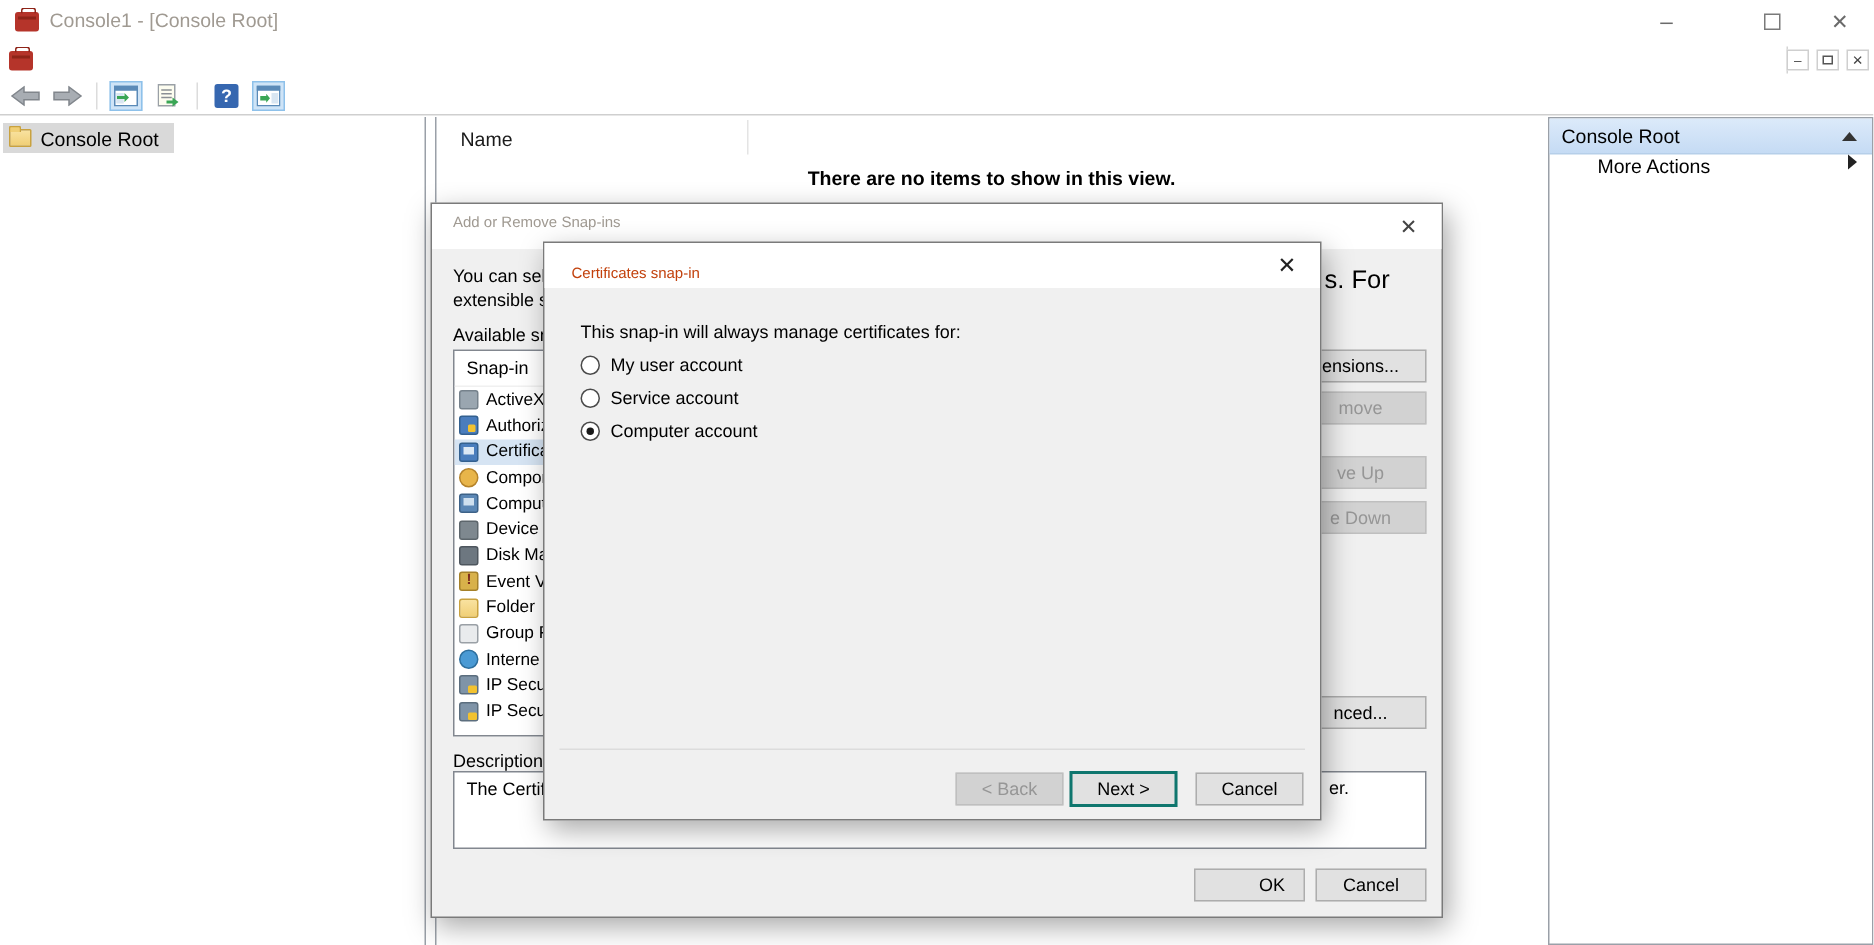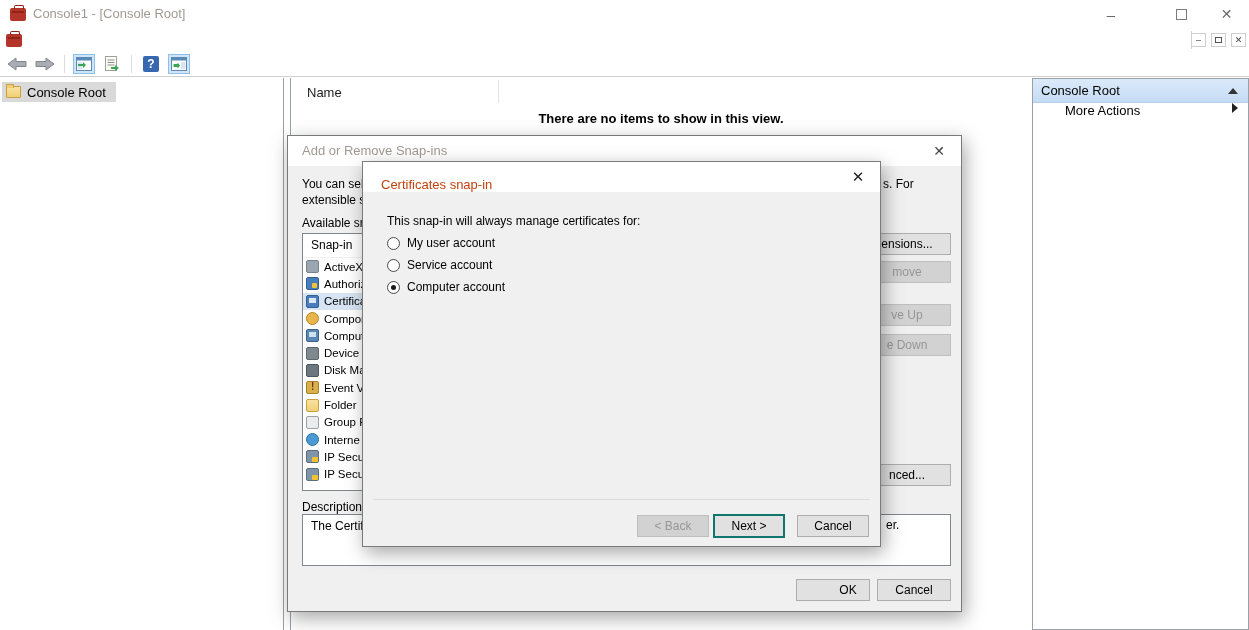--- a/index.html
+++ b/index.html
@@ -65,34 +65,34 @@
     background:linear-gradient(#dceafa,#c5dbf4); border-bottom:1px solid #b6cfe9; }
   .actions-group .lbl { flex:1; }
   .tri-up { width:0; height:0; border-left:5px solid transparent; border-right:5px solid transparent; border-bottom:6px solid #333; }
   .actions-more { height:26px; display:flex; align-items:flex-start; padding:0 10px 0 32px; }
   .actions-more .lbl { flex:1; }
   .tri-right { width:0; height:0; border-top:5px solid transparent; border-bottom:5px solid transparent; border-left:6px solid #222; }
 
   
   .dialog { background:#f0f0f0; border:1px solid #7a7a7a; box-shadow:3px 6px 18px rgba(0,0,0,0.35); }
   .dlg-title { position:absolute; left:0; top:0; right:0; height:30px; background:#fff; }
-  .dlg-title-text { position:absolute; left:14px; top:7px; font-size:13px; }
+  .dlg-title-text { position:absolute; left:14px; top:7px; font-size:10px; }
   .dlg-close { position:absolute; right:13px; top:6px; width:18px; height:18px; display:flex;
     align-items:center; justify-content:center; font-size:14px; color:#444; }
   .btn { position:absolute; height:22px; background:#e1e1e1; border:1px solid #adadad; display:flex;
     align-items:center; justify-content:center; font-size:12px; color:#000; }
   .btn.default { border:2px solid #0f766e; }
   .btn.disabled { background:#d2d2d2; border-color:#bfbfbf; color:#969696; }
 
   
   .dlg-snapins { left:287px; top:135px; width:675px; height:477px; z-index:10; }
   .dlg-snapins .dlg-title-text { color:#a09a92; }
   .d1-intro1 { position:absolute; left:14px; top:41px; font-size:12px; }
   .d1-intro2 { position:absolute; left:14px; top:57px; font-size:12px; }
-  .d1-intro-right { position:absolute; left:595px; top:41px; font-size:12px; }
+  .d1-intro-right { position:absolute; left:595px; top:41px; font-size:17px; }
   .d1-avail { position:absolute; left:14px; top:80px; font-size:12px; }
   .snap-list { position:absolute; left:14px; top:97px; width:260px; height:258px; background:#fff;
     border:1px solid #82878f; overflow:hidden; }
   .snap-list-header { height:24px; line-height:23px; padding-left:8px; font-size:12px; border-bottom:1px solid #f0f0f0; }
   .snap-row { height:17.3px; display:flex; align-items:center; gap:5px; padding-left:3px; font-size:11.5px; white-space:nowrap; }
   .snap-row.selected { background:#d6e4f3; }
   .sn-icon { width:13px; height:13px; border-radius:2px; flex:0 0 13px; position:relative; }
   .sn-icon[data-icon="activex-icon"] { background:#9aa6b0; border:1px solid #76828c; }
   .sn-icon[data-icon="authorization-manager-icon"] { background:#4a7dbd; border:1px solid #33608f; }
   .sn-icon[data-icon="authorization-manager-icon"]::after { content:""; position:absolute; right:1px; bottom:1px; width:5px; height:5px; background:#f2c230; border-radius:1px; }

